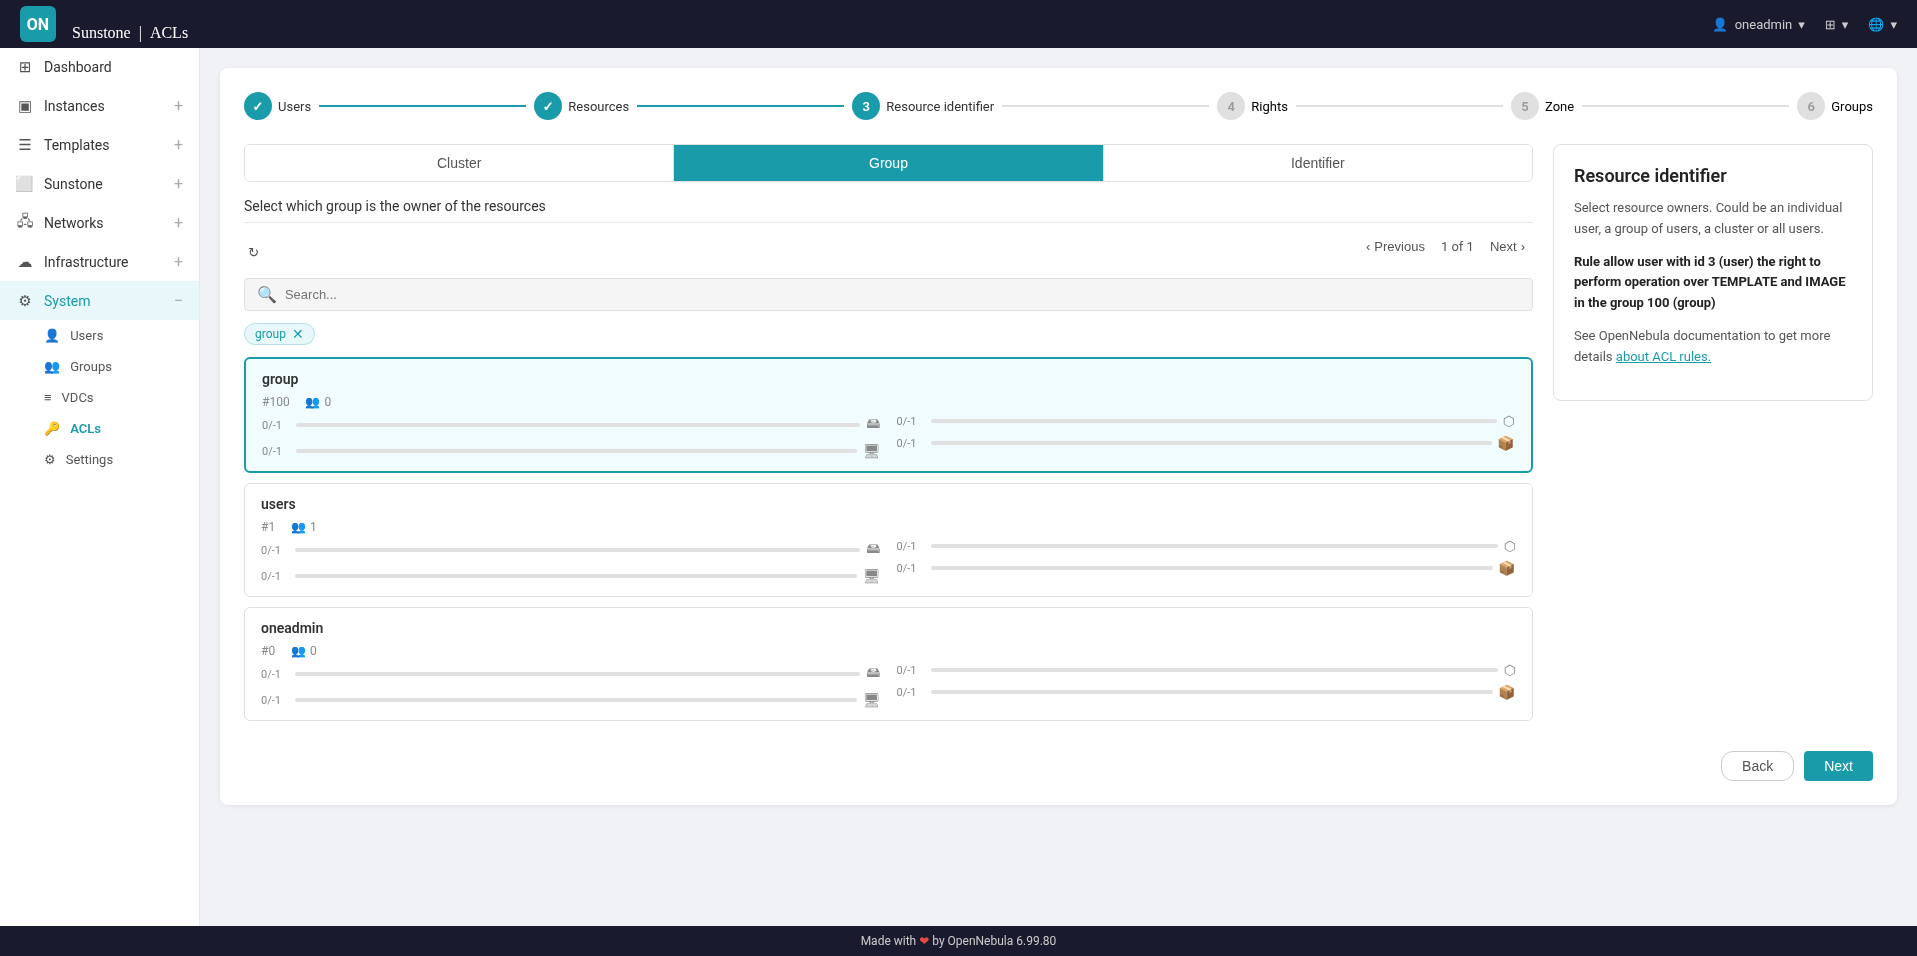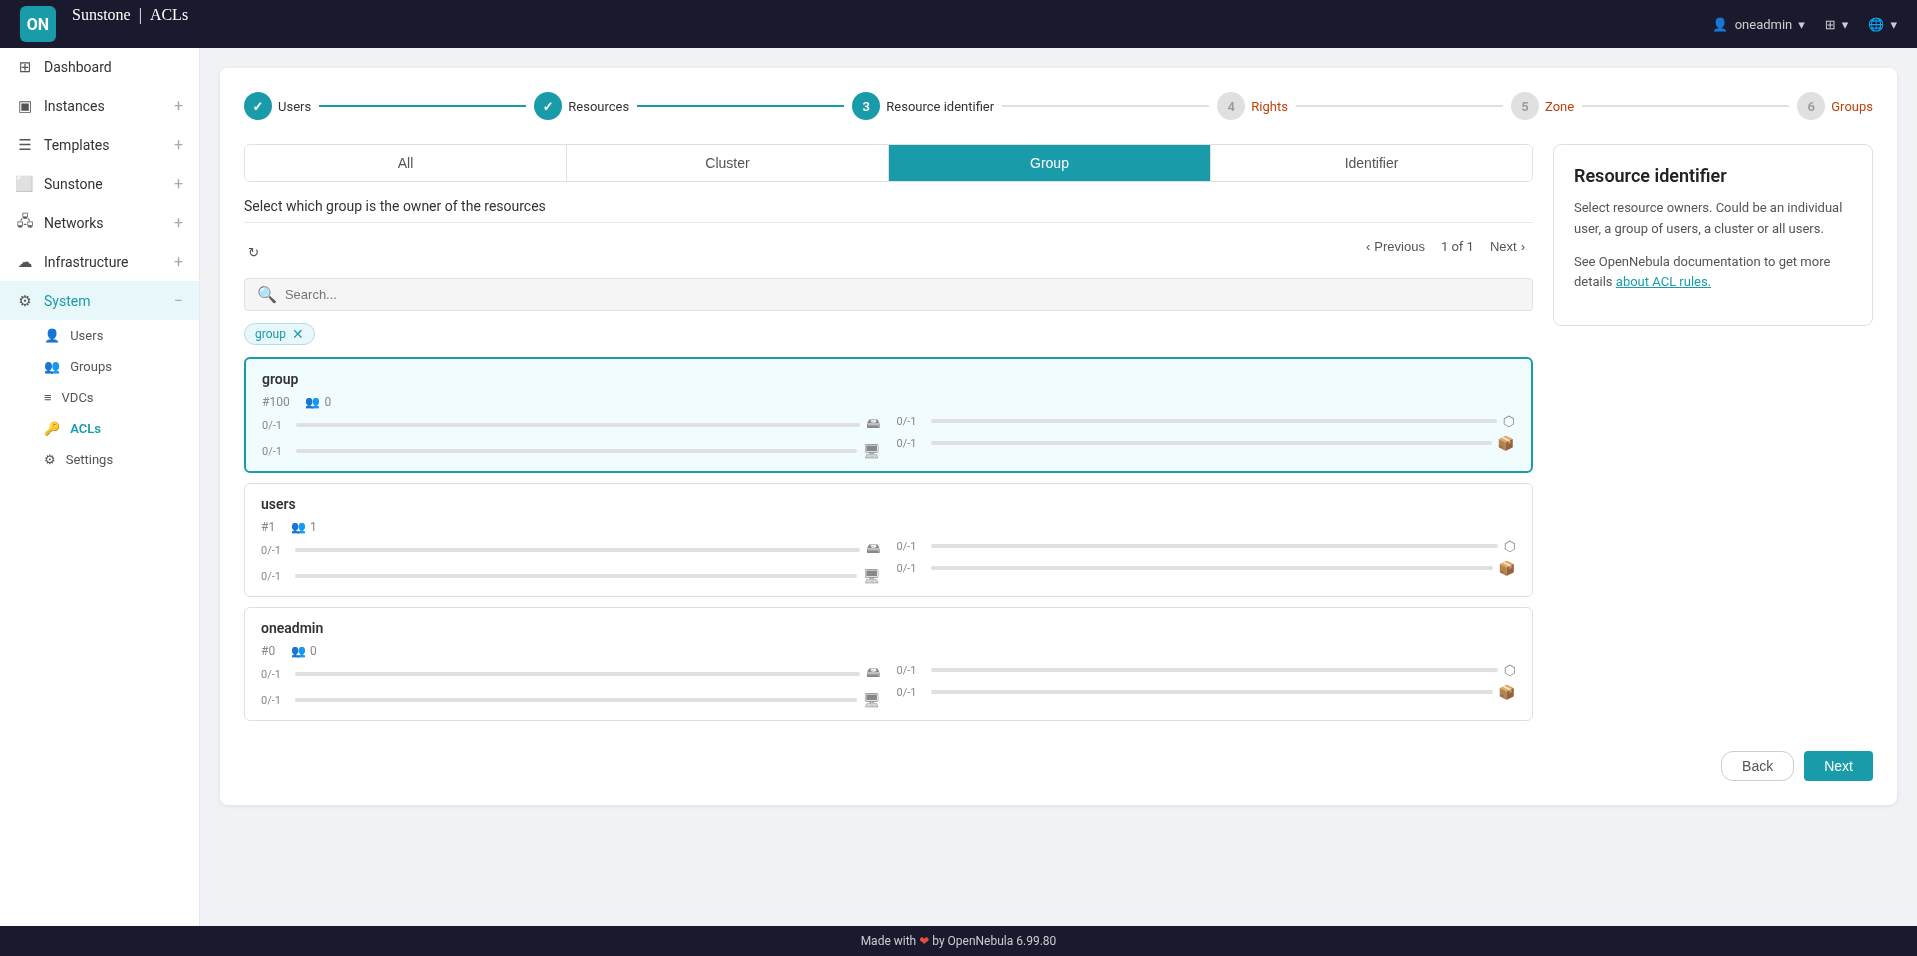--- a/index.html
+++ b/index.html
@@ -1,20 +1,20 @@
 <!DOCTYPE html>
 <html><head>
   <meta charset="utf-8">
   <style>
     * { box-sizing: border-box; margin: 0; padding: 0; }
     body { font-family: -apple-system, BlinkMacSystemFont, 'Segoe UI', Roboto, sans-serif; background: #f5f5f5; display: flex; flex-direction: column; height: 100vh; overflow: hidden; }
 
     
     .topbar { background: #1a1a2e; display: flex; align-items: center; justify-content: space-between; padding: 0 20px; height: 48px; flex-shrink: 0; }
-    .topbar-left { display: flex; align-items: flex-start; gap: 12px; }
+    .topbar-left { display: flex; align-items: flex-end; gap: 12px; }
     .logo { display: flex; align-items: center; gap: 8px; }
     .topbar-title { color: #5bc4d1; font-size: 16px; font-weight: 500; font-family: Liberation Serif, serif; }
     .topbar-title span { color: #fff; margin-left: 4px; }
     .topbar-right { display: flex; align-items: center; gap: 20px; color: #ccc; font-size: 13px; }
     .topbar-right-item { display: flex; align-items: center; gap: 6px; cursor: pointer; }
 
     
     .main-layout { display: flex; flex: 1; overflow: hidden; }
 
     
@@ -36,21 +36,21 @@
     .wizard-card { background: #fff; border-radius: 8px; padding: 24px; box-shadow: 0 1px 4px rgba(0,0,0,0.08); }
 
     
     .steps { display: flex; align-items: center; margin-bottom: 24px; gap: 0; }
     .step { display: flex; align-items: center; gap: 6px; }
     .step-circle { width: 28px; height: 28px; border-radius: 50%; display: flex; align-items: center; justify-content: center; font-size: 13px; font-weight: 600; flex-shrink: 0; }
     .step-circle.completed { background: #1a9baa; color: #fff; }
     .step-circle.active { background: #1a9baa; color: #fff; }
     .step-circle.inactive { background: #e0e0e0; color: #999; border: 2px solid #e0e0e0; }
     .step-label { font-size: 13px; color: #333; white-space: nowrap; }
-    .step-label.inactive { color: #c2410c; }
+    .step-label.inactive { color: #000000; }
     .step-connector { flex: 1; height: 2px; background: #e0e0e0; margin: 0 8px; min-width: 30px; }
     .step-connector.completed { background: #1a9baa; }
 
     
     .wizard-footer { display: flex; justify-content: flex-end; gap: 10px; margin-top: 20px; }
     .btn-back { background: none; border: 1px solid #ccc; padding: 6px 20px; border-radius: 12px; cursor: pointer; font-size: 14px; color: #555; }
     .btn-next { background: #1a9baa; border: none; padding: 6px 20px; border-radius: 4px; cursor: pointer; font-size: 14px; color: #fff; font-weight: 500; }
 
     
     .content-split { display: flex; gap: 20px; }
@@ -261,21 +261,20 @@
           <div class="step-circle inactive">6</div>
           <span class="step-label inactive">Groups</span>
         </div>
       </div>
 
       <div class="content-split">
         <div class="content-main">
 
           
           <div class="tabs">
-            <button class="tab">All</button>
             <button class="tab">Cluster</button>
             <button class="tab active">Group</button>
             <button class="tab">Identifier</button>
           </div>
 
           
           <div class="section-title">Select which group is the owner of the resources</div>
 
           
           <div class="pagination-top">
@@ -423,20 +422,23 @@
             </div>
           </div>
 
         </div>
 
         <div class="content-sidebar">
           <div class="info-panel">
             <div class="info-title">Resource identifier</div>
             <p class="info-desc">Select resource owners. Could be an individual user, a group of users, a cluster or all users.</p>
             <p class="info-desc">
+              <strong>Rule allow user with id 3 (user) the right to perform operation over TEMPLATE and IMAGE in the group 100 (group)</strong>
+            </p>
+            <p class="info-desc">
               <span>See OpenNebula documentation to get more details</span>
               <span class="info-link">about ACL rules.</span>
             </p>
           </div>
         </div>
       </div>
 
       <div class="wizard-footer">
         <button class="btn-back">Back</button>
         <button class="btn-next">Next</button>

